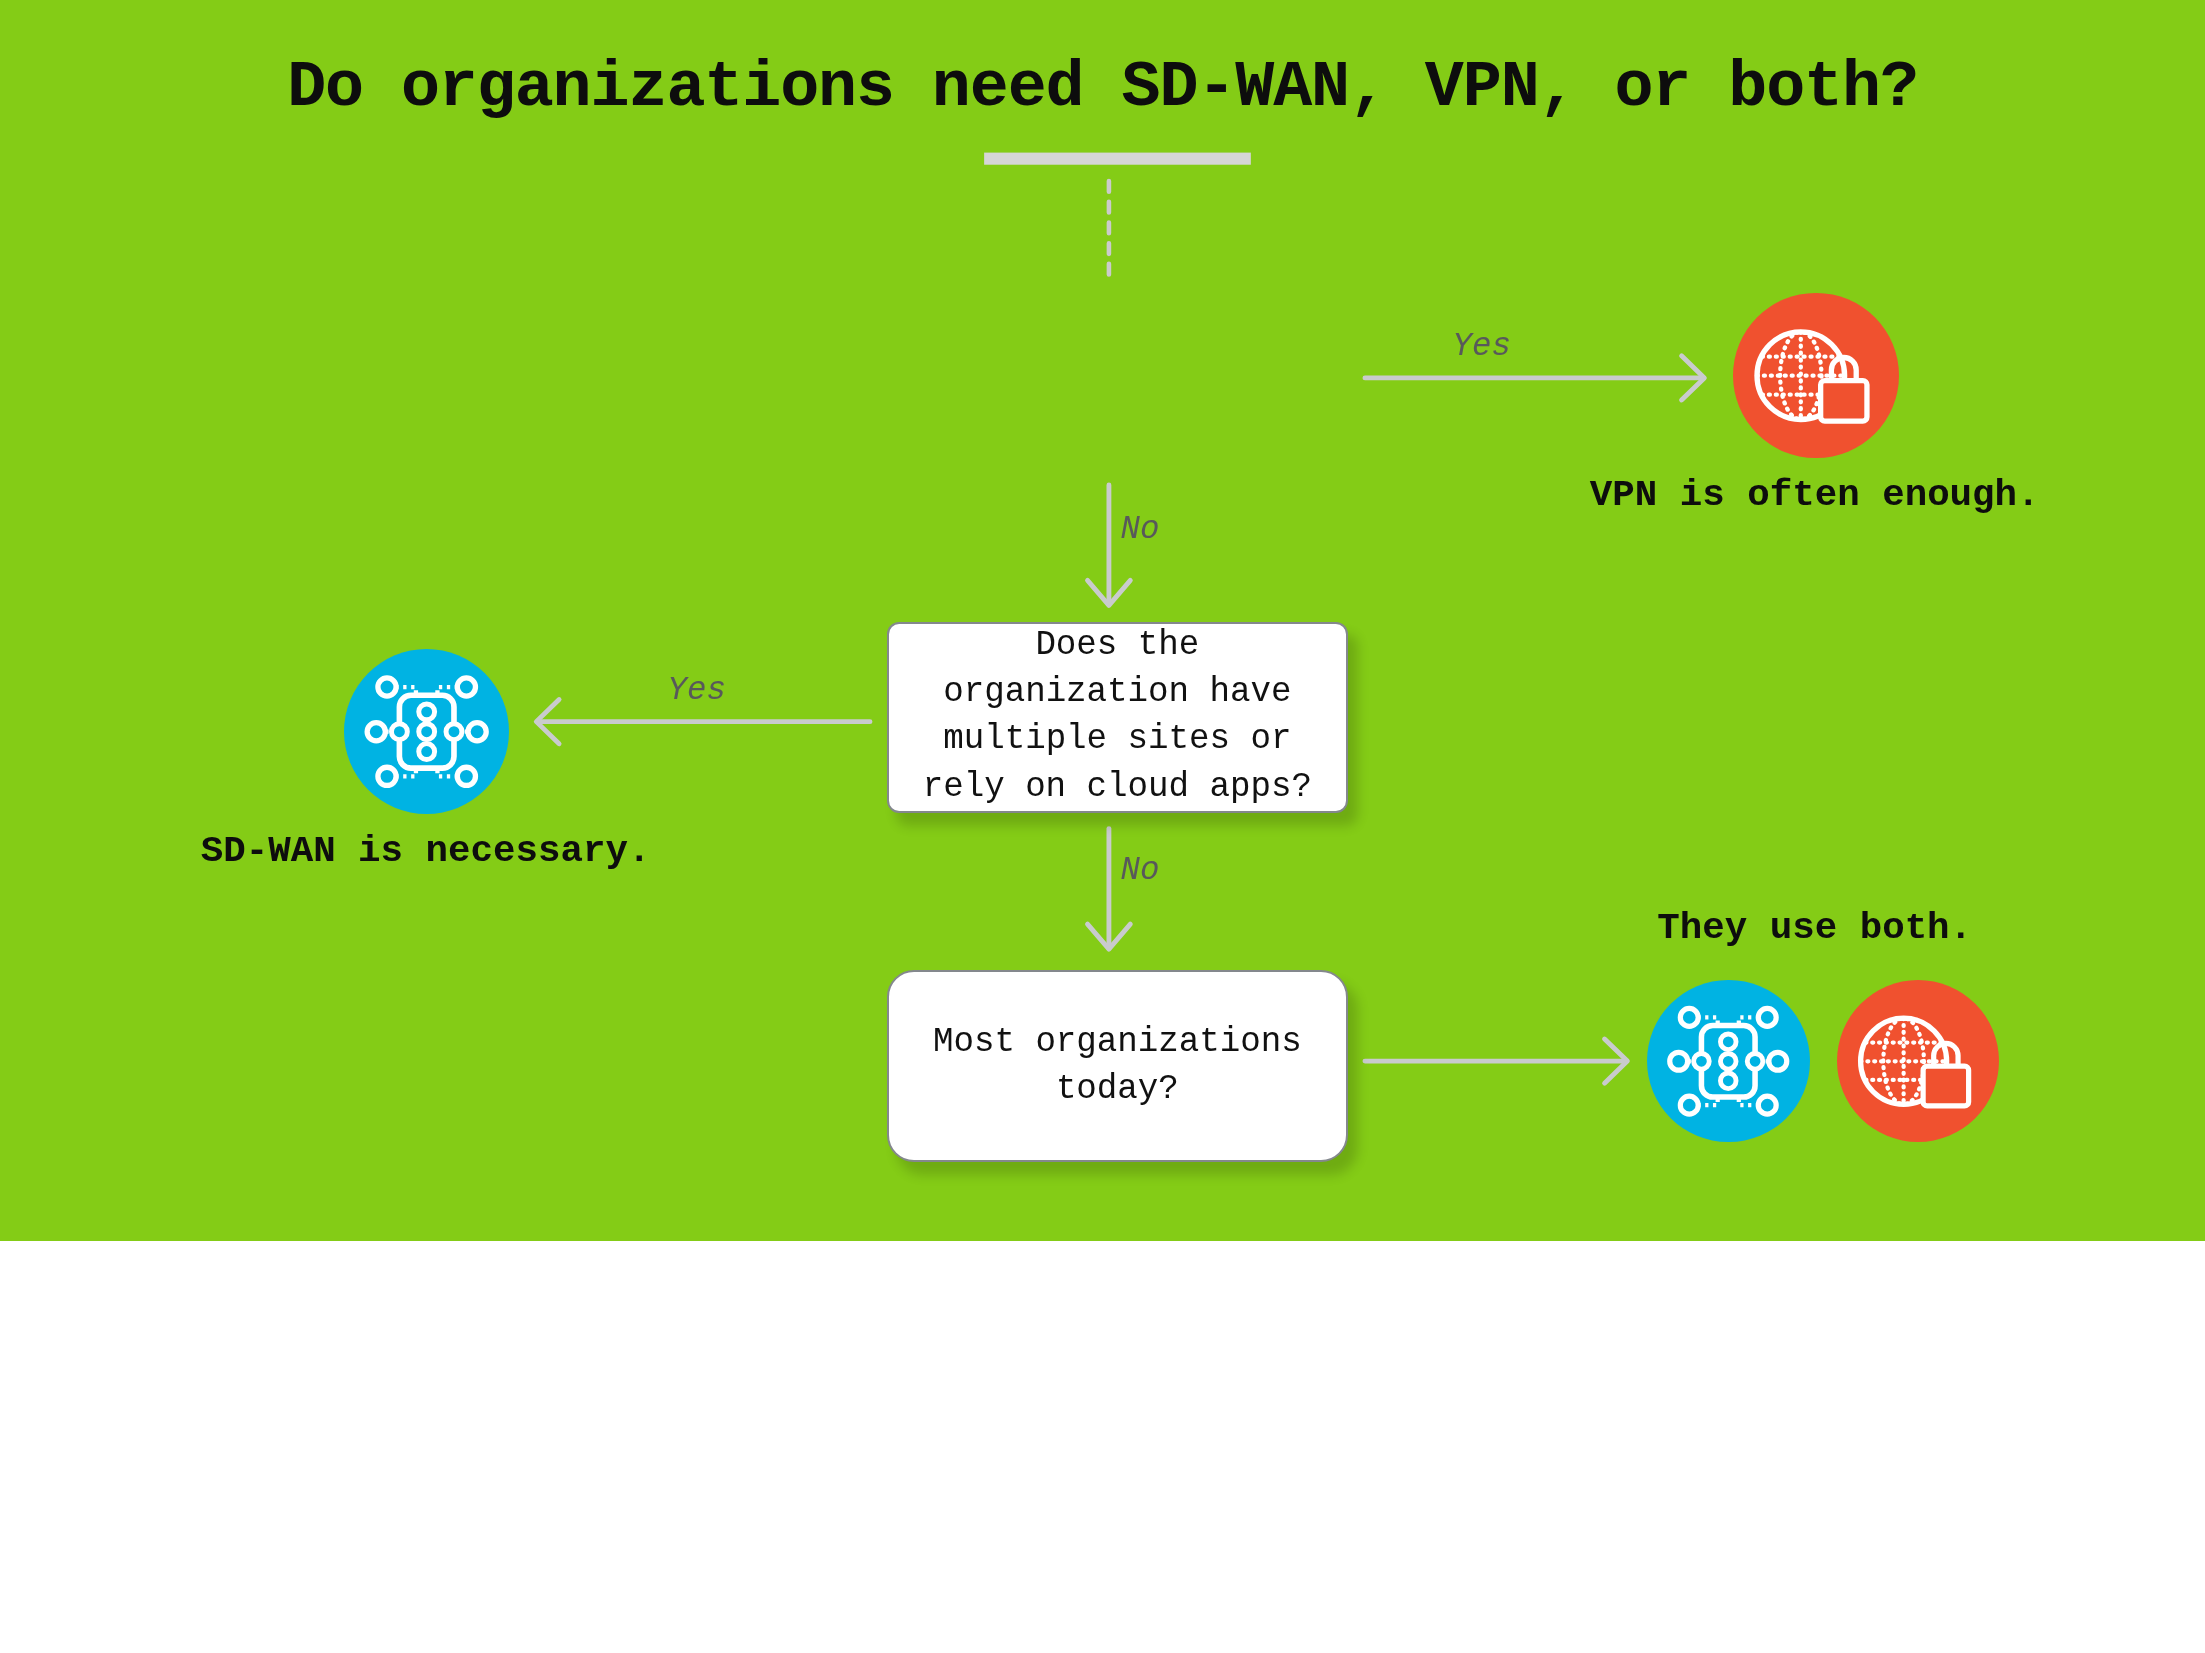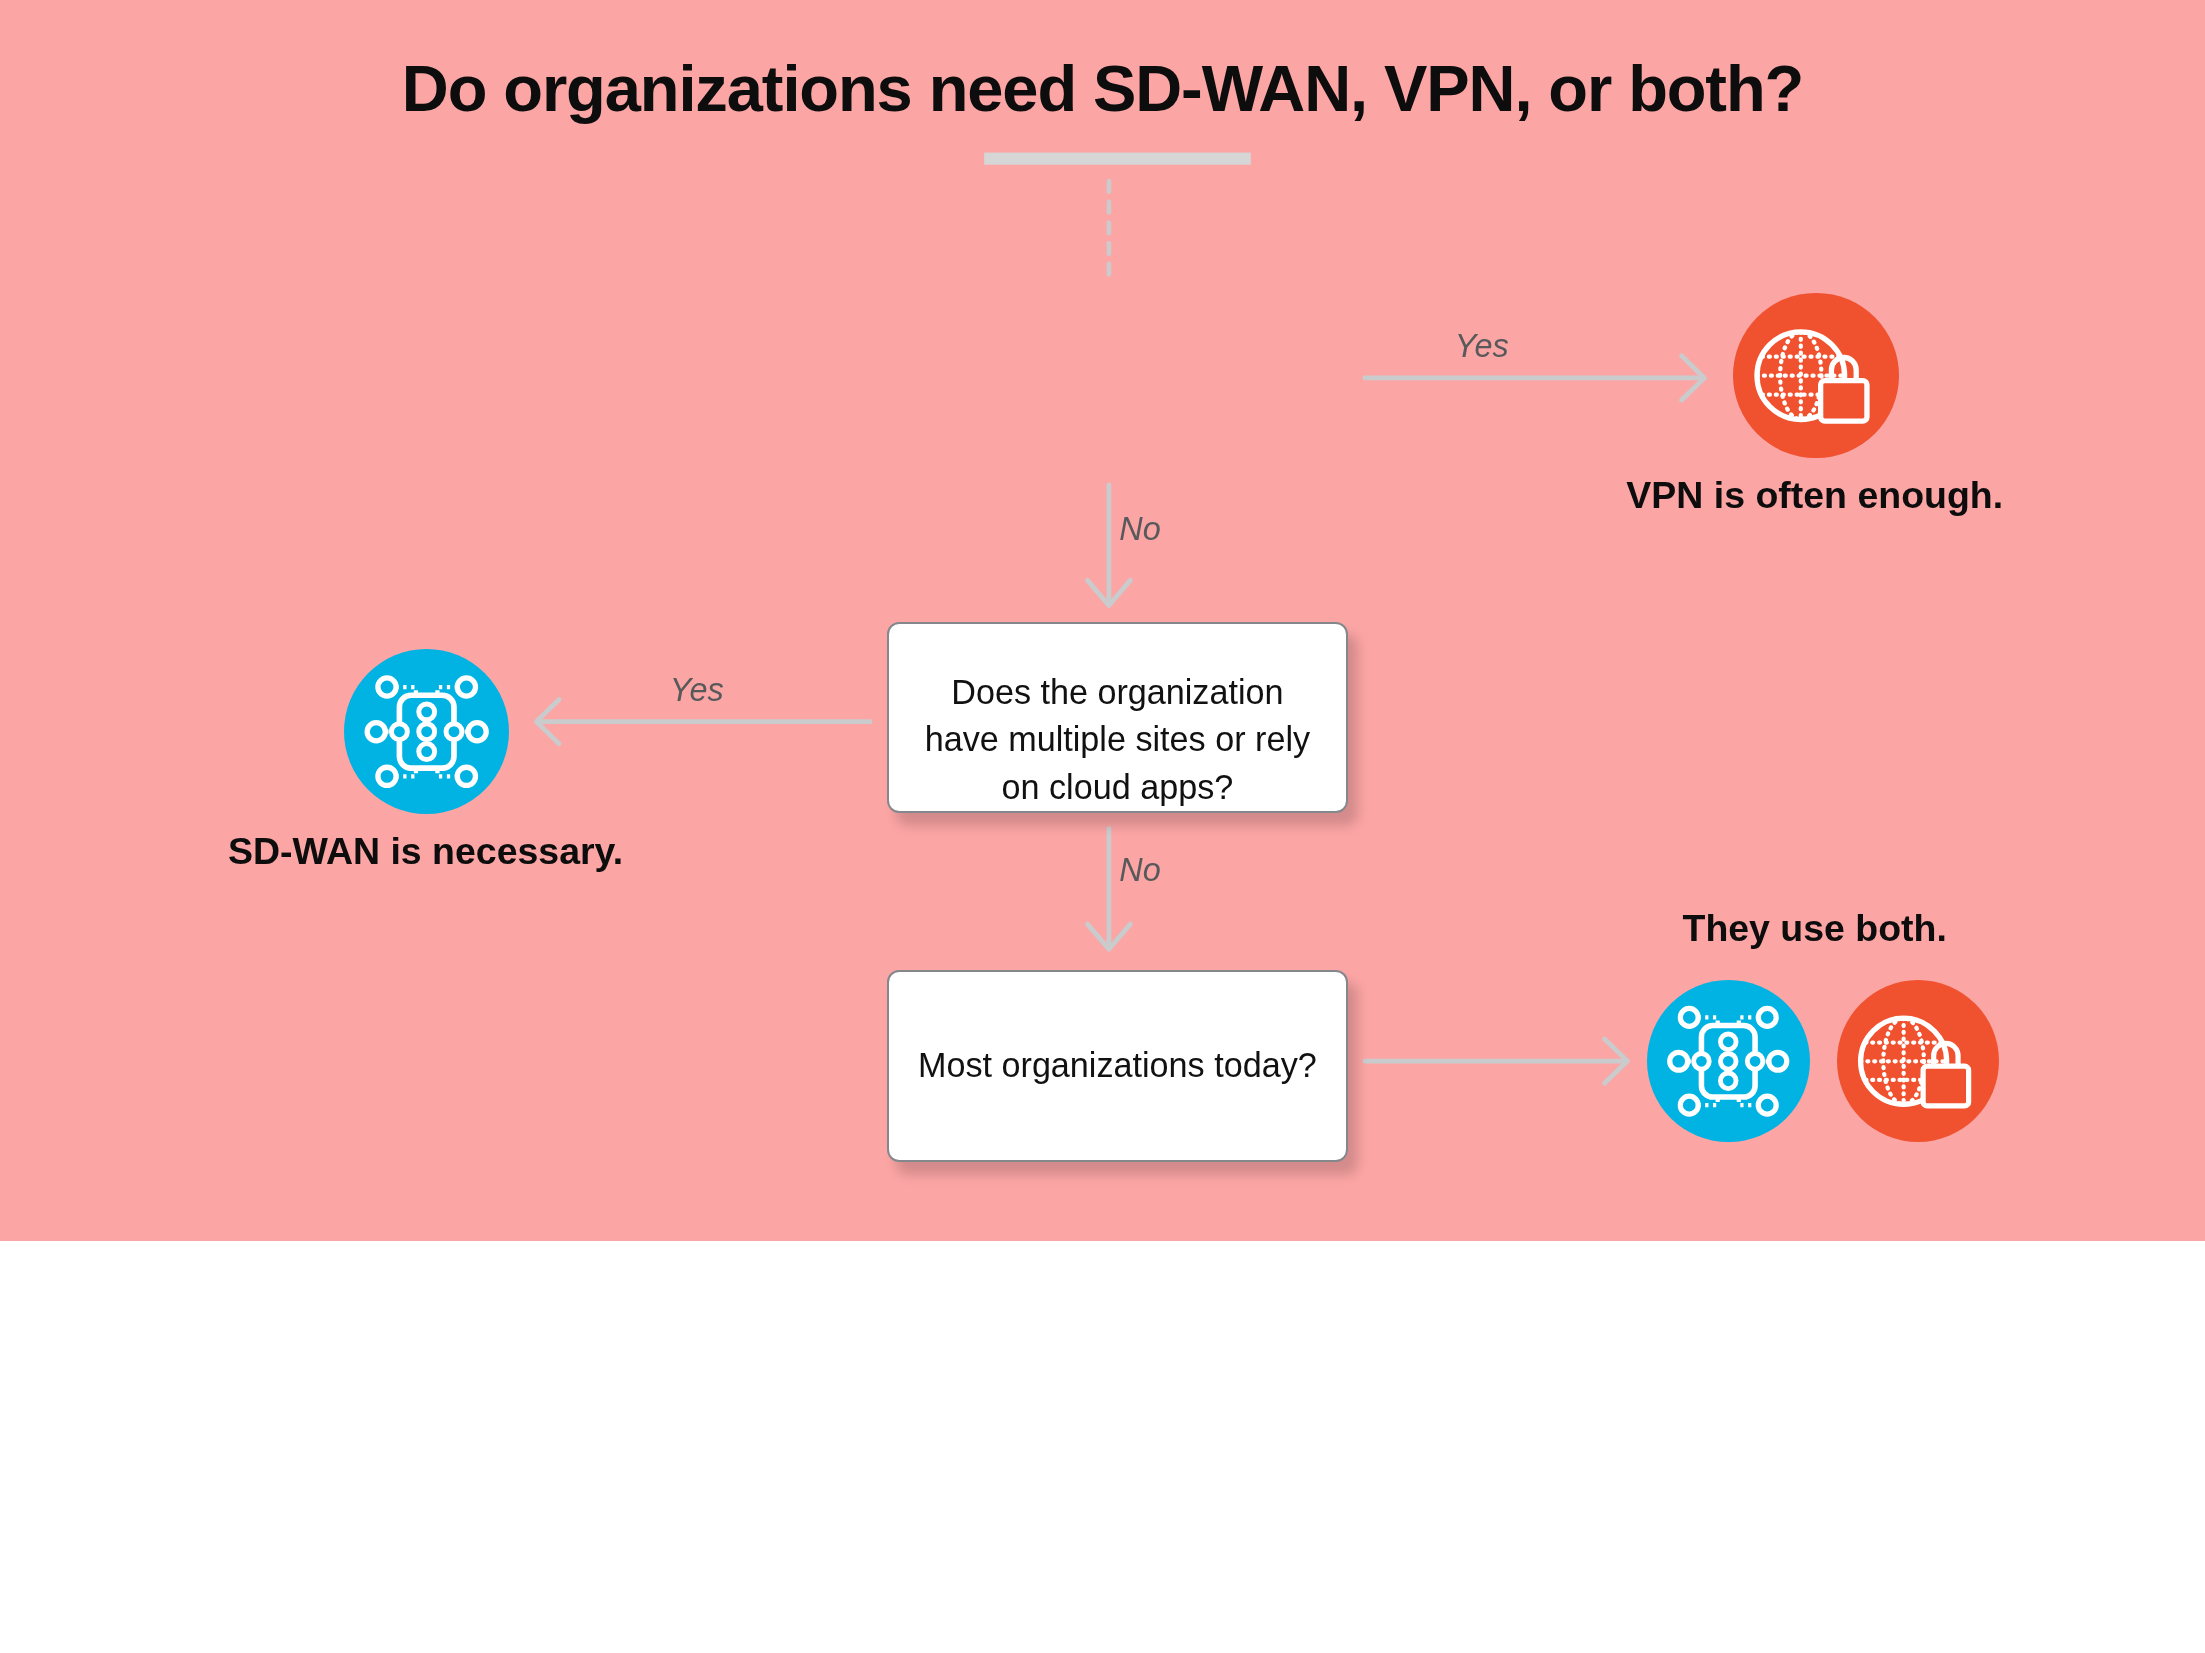--- a/index.html
+++ b/index.html
@@ -1,21 +1,21 @@
 <!DOCTYPE html>
 <html style="font-size:7px"><head>
 <meta charset="utf-8">
 <style>
   html,body{margin:0;padding:0;background:#ffffff;}
   .stage{
     position:relative;
     width:100vw;
     height:56.27vw;
-    background:#fca5a5;
-    font-family:Liberation Sans, sans-serif;
+    background:#84cc16;
+    font-family:Liberation Mono, monospace;
     overflow:hidden;
   }
   .abs{position:absolute;}
   .page-title{
     left:50%;top:4.1%;
     transform:translateX(-50%);
     font-size:2.95vw;
     font-weight:bold;
     letter-spacing:-0.05vw;
     color:#0d0d0d;
@@ -30,21 +30,21 @@
     display:flex;align-items:center;justify-content:center;
     text-align:center;
     font-size:1.55vw;
     line-height:1.38;
     color:#111111;
     padding:0 1.2%;
     box-sizing:border-box;
   }
   .qbox-1{top:22.53%;}
   .qbox-2{top:50.11%;align-items:flex-end;}
-  .qbox-3{top:78.16%;height:15.52%;}
+  .qbox-3{top:78.16%;height:15.52%;border-radius:27px;}
   .branch-label{
     font-style:italic;
     font-size:1.47vw;
     color:#58595b;
     transform:translate(-50%,-50%);
     white-space:nowrap;
   }
   .caption{
     font-weight:bold;
     font-size:1.7vw;

